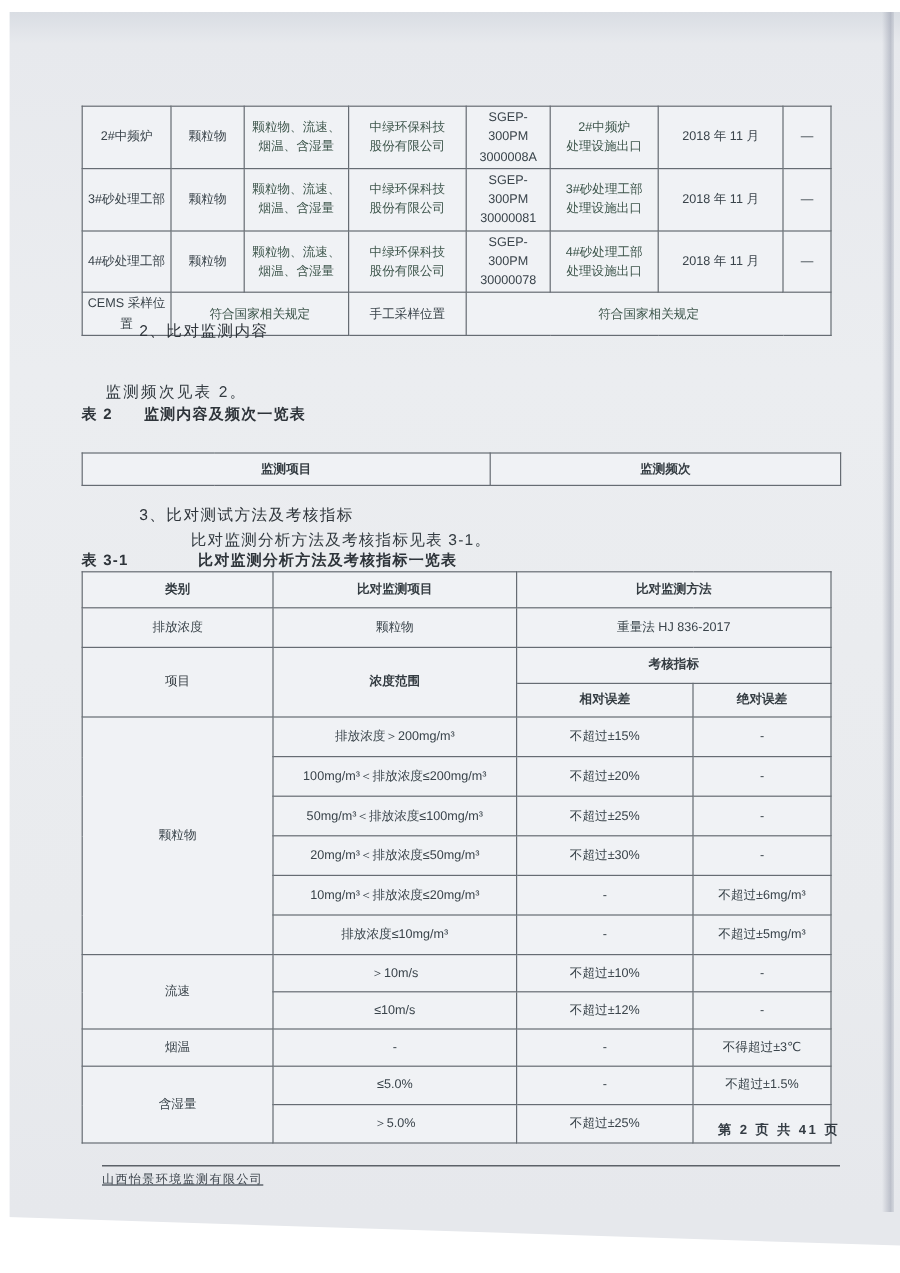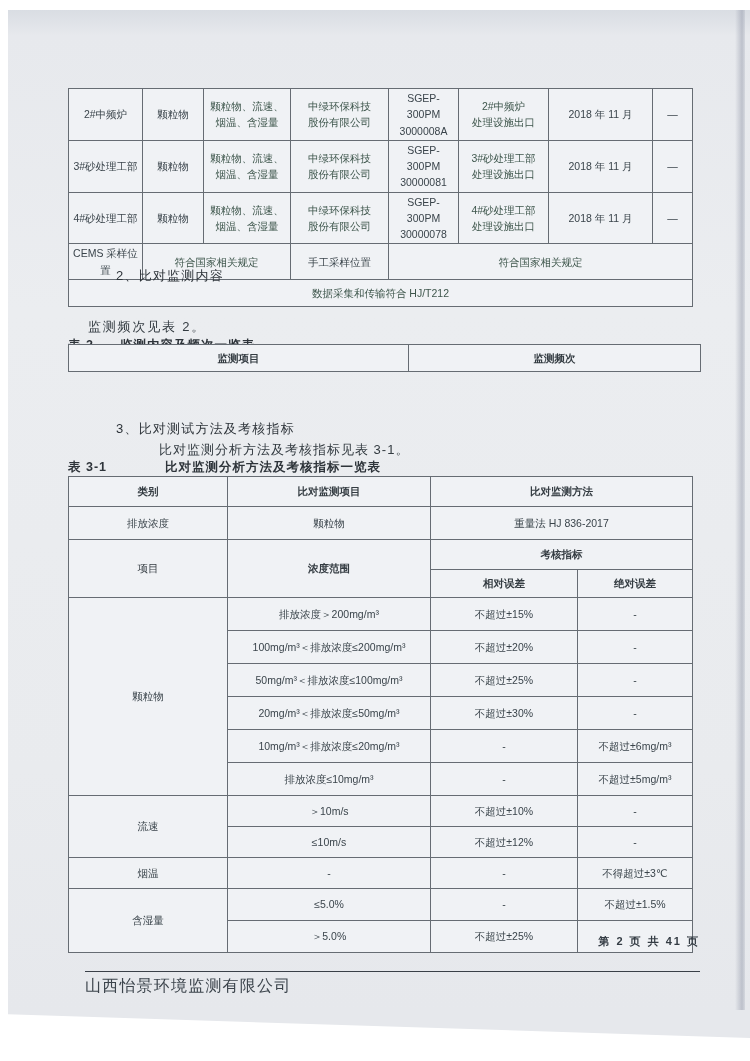--- a/index.html
+++ b/index.html
@@ -22,21 +22,21 @@
         background:#f0f2f5;color:#3a444b;font-size:10.5px;line-height:1.55;}
   table.tbl td,table.tbl th{border:1px solid #666c73;text-align:center;vertical-align:middle;
         padding:1px 4px;font-weight:400;overflow:hidden;}
   table.tbl th{font-weight:700;color:#343c42;}
   .pre{white-space:pre-line;}
   .g{color:#3e564c;}
   .rh41{height:41px}.rh26{height:26px}.rh27{height:27px}.rh31{height:31px}
   .rh30{height:30px}.rh33{height:33px}.rh28{height:28px}.rh32{height:32px}
 
   .footer-line{position:absolute;left:85px;top:971px;width:615px;border-top:1.6px solid #3a4048;}
-  .footer-company{position:absolute;left:85px;top:976px;font-size:16px;color:#3c444c;letter-spacing:1.2px;}
+  .footer-company{position:absolute;left:85px;top:976px;font-size:10px;color:#3c444c;letter-spacing:1.2px;text-decoration:underline;}
   .footer-page{position:absolute;left:560px;top:934px;width:140px;text-align:right;
         font-size:11px;font-weight:700;color:#343c44;letter-spacing:2px;}
 </style>
 </head>
 <body>
 
 <div class="canvas">
   <div class="page"></div>
   <div class="edge-strip"></div>
 
@@ -93,34 +93,31 @@
 处理设施出口</td>
       <td>2018 年 11 月</td>
       <td>—</td>
     </tr>
     <tr class="rh26">
       <td>CEMS 采样位置</td>
       <td colspan="2" class="g">符合国家相关规定</td>
       <td>手工采样位置</td>
       <td colspan="4" class="g">符合国家相关规定</td>
     </tr>
-    <tr class="rh27">
-      <td colspan="8" class="g">数据采集和传输符合 HJ/T212</td>
-    </tr>
   </tbody>
     </table>
 
   <div class="abs h" style="left:116px;top:267px;">2、比对监测内容</div>
   <div class="abs p" style="left:88px;top:318px;">监测频次见表 2。</div>
 
   <div class="abs cap" style="left:68px;top:337px;width:632px;">
     <span>表 2</span><span class="gap"></span><span>监测内容及频次一览表</span>
   </div>
 
-  <table class="tbl" style="left:68px;top:344px;width:632px;">
+  <table class="tbl" style="left:68px;top:377px;width:632px;">
     <colgroup>
         <col style="width:110px">
         <col style="width:230px">
         <col style="width:292px">
       </colgroup>
     <tbody>
         <tr class="rh27">
       <th colspan="2">监测项目</th>
       <th>监测频次</th>
     </tr>

